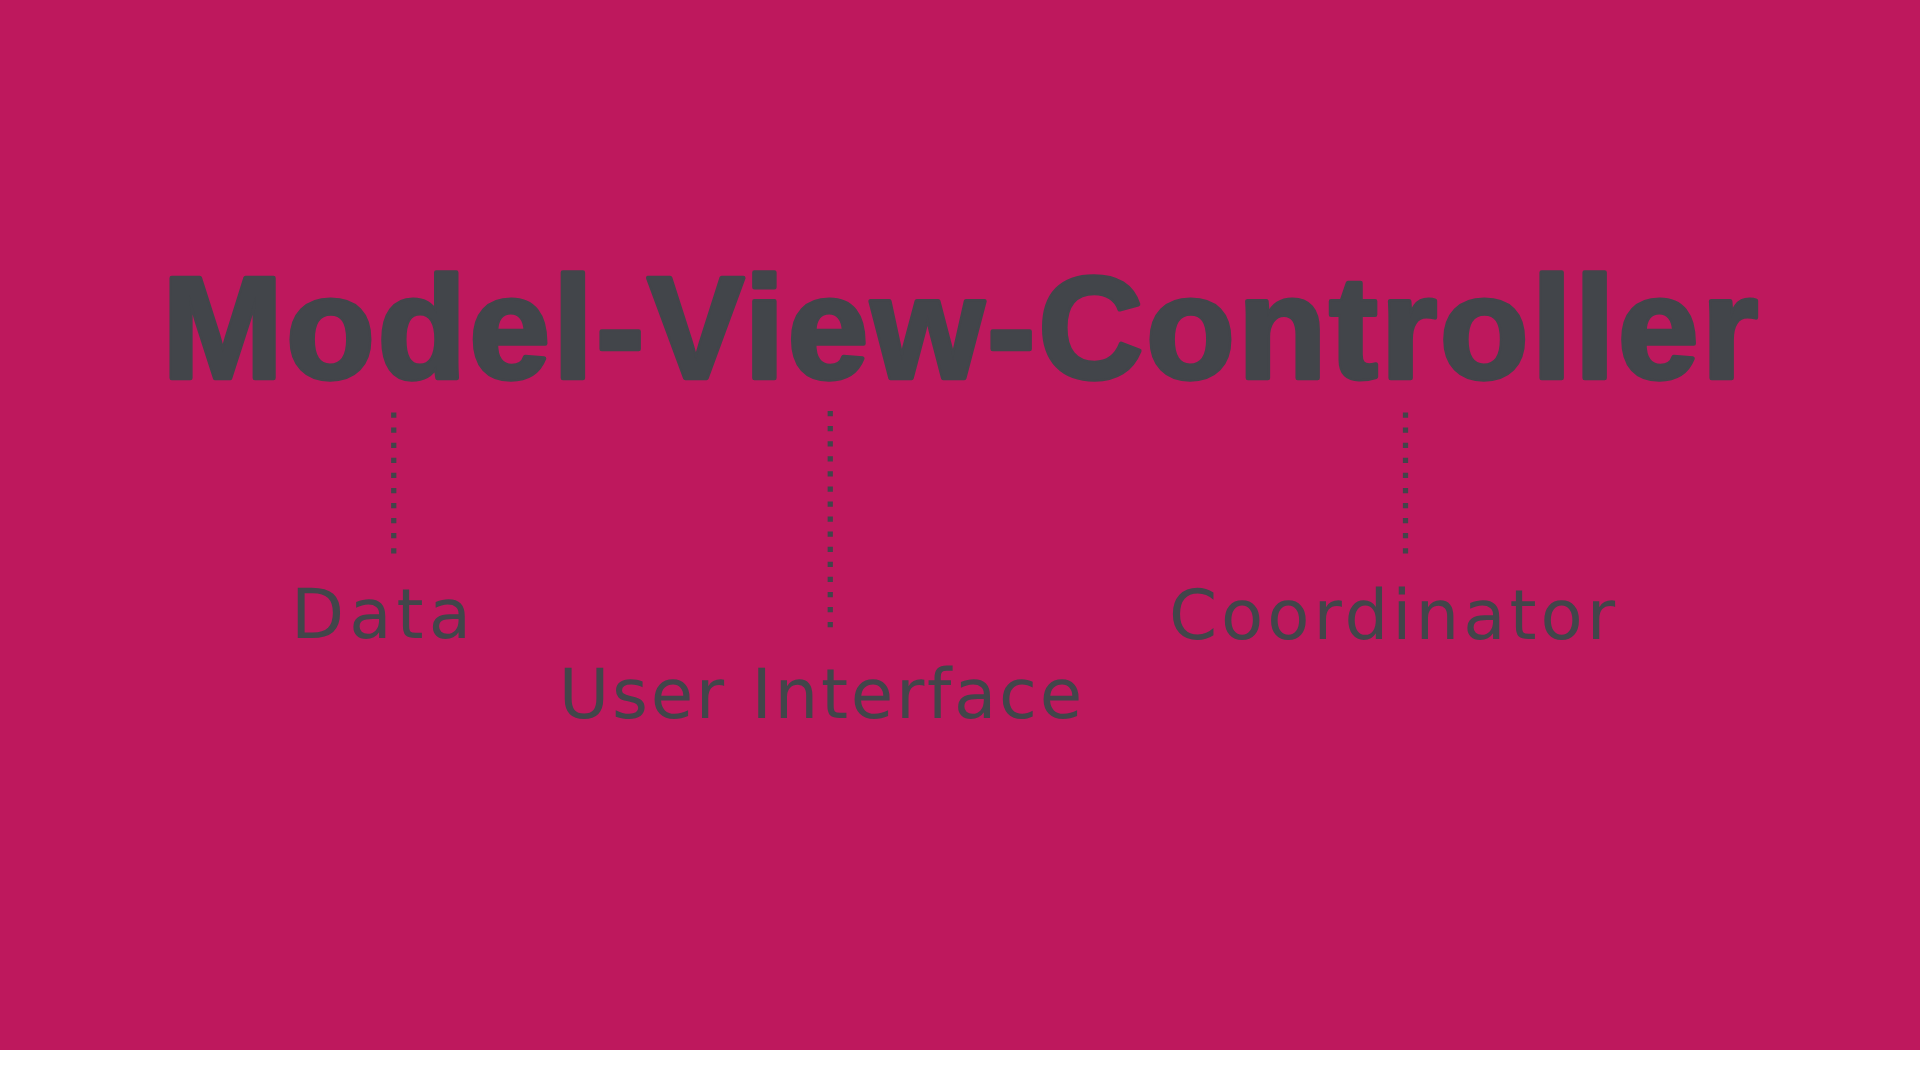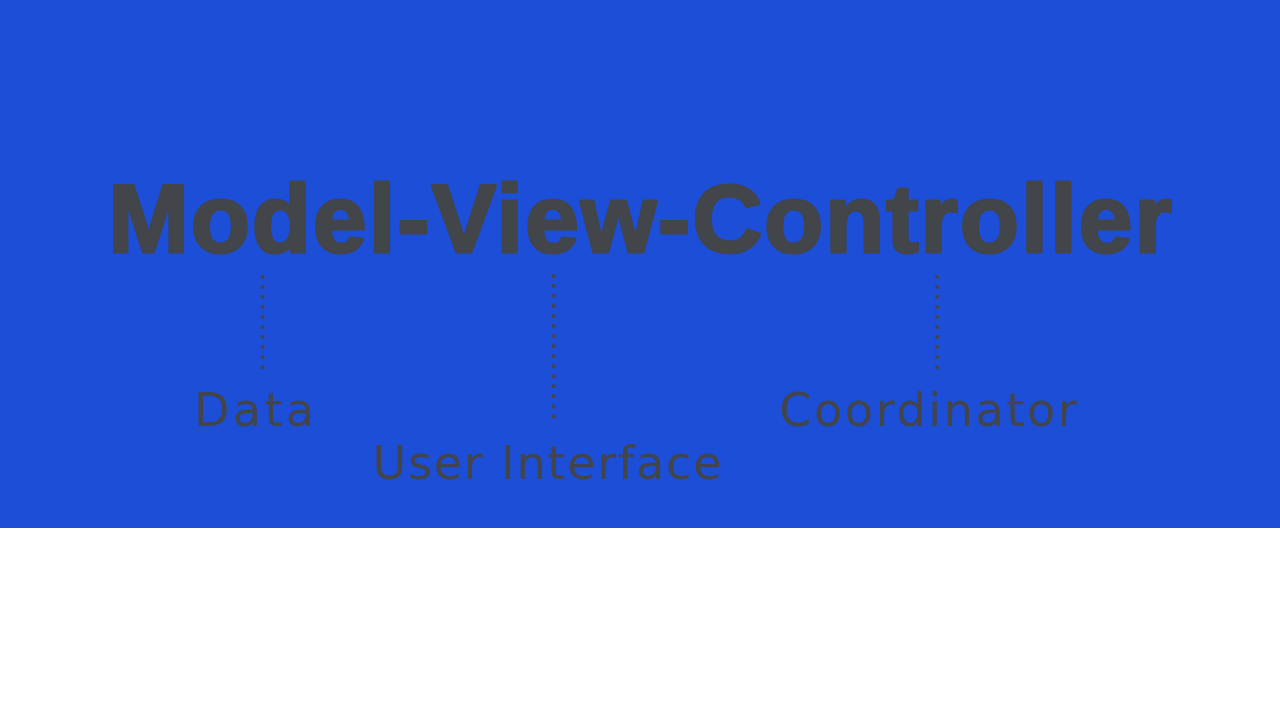--- a/index.html
+++ b/index.html
@@ -3,22 +3,22 @@
 <meta charset="utf-8">
 <style>
   html, body {
     margin: 0;
     padding: 0;
     background: #ffffff;
   }
   .stage {
     position: relative;
     width: 1280px;
-    height: 528px;
-    background: #1d4ed8;
+    height: 700px;
+    background: #be185d;
     overflow: hidden;
     font-family: "Liberation Sans", sans-serif;
   }
   .stage svg {
     position: absolute;
     left: 0;
     top: 0;
     display: block;
   }
   .title-text {

